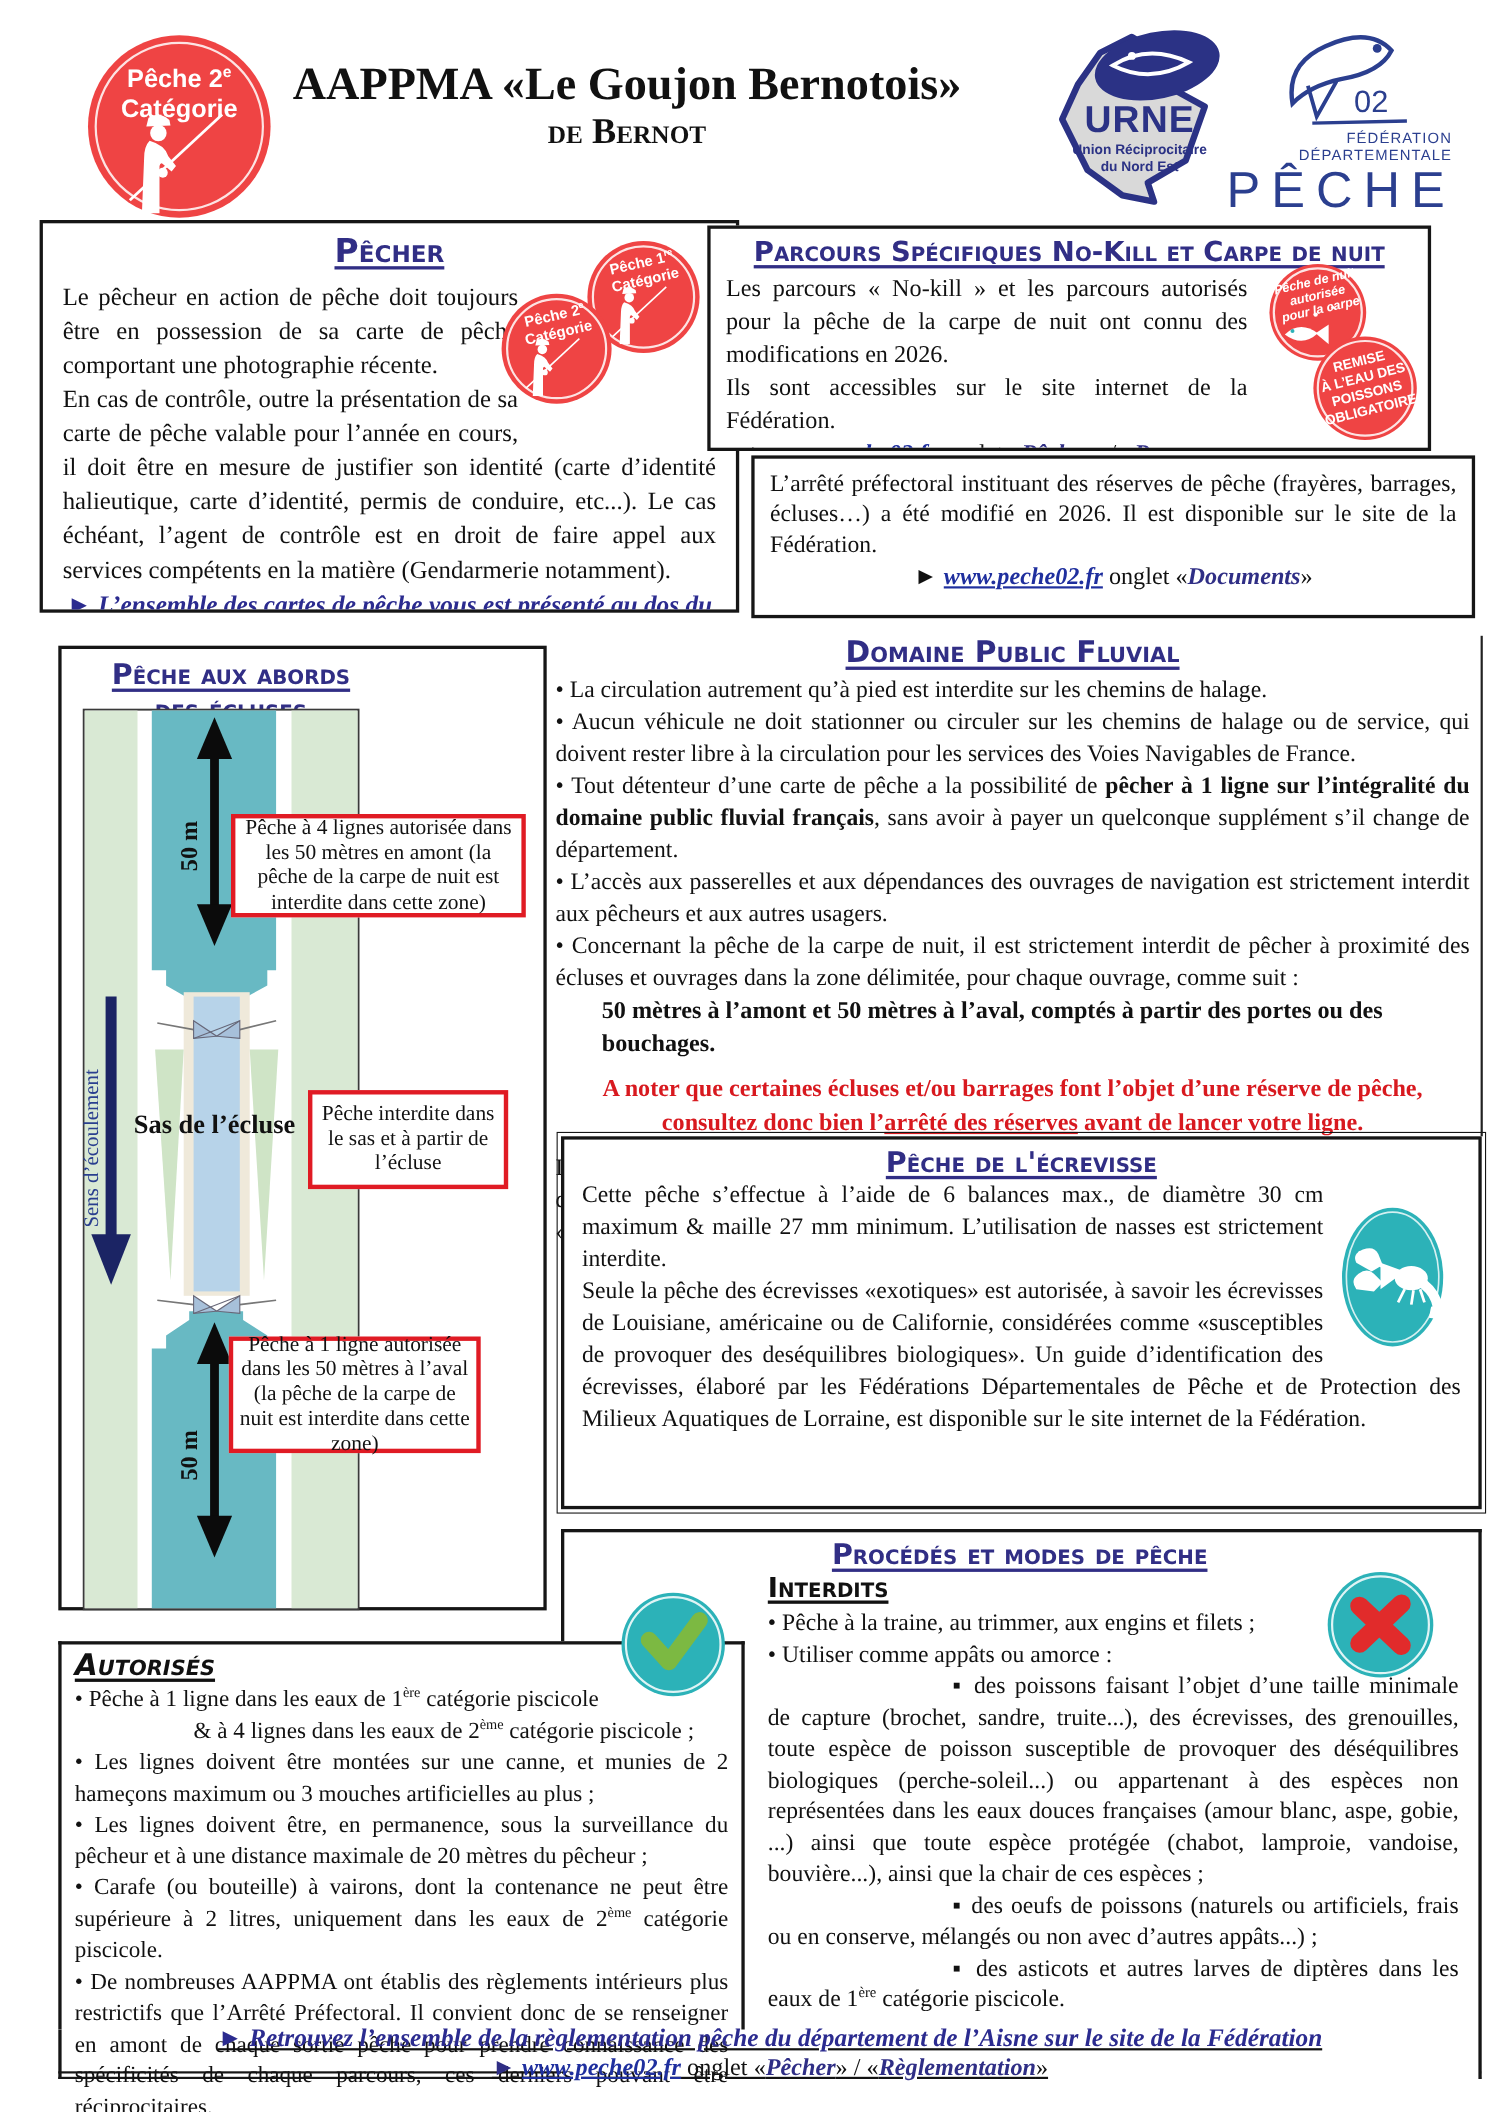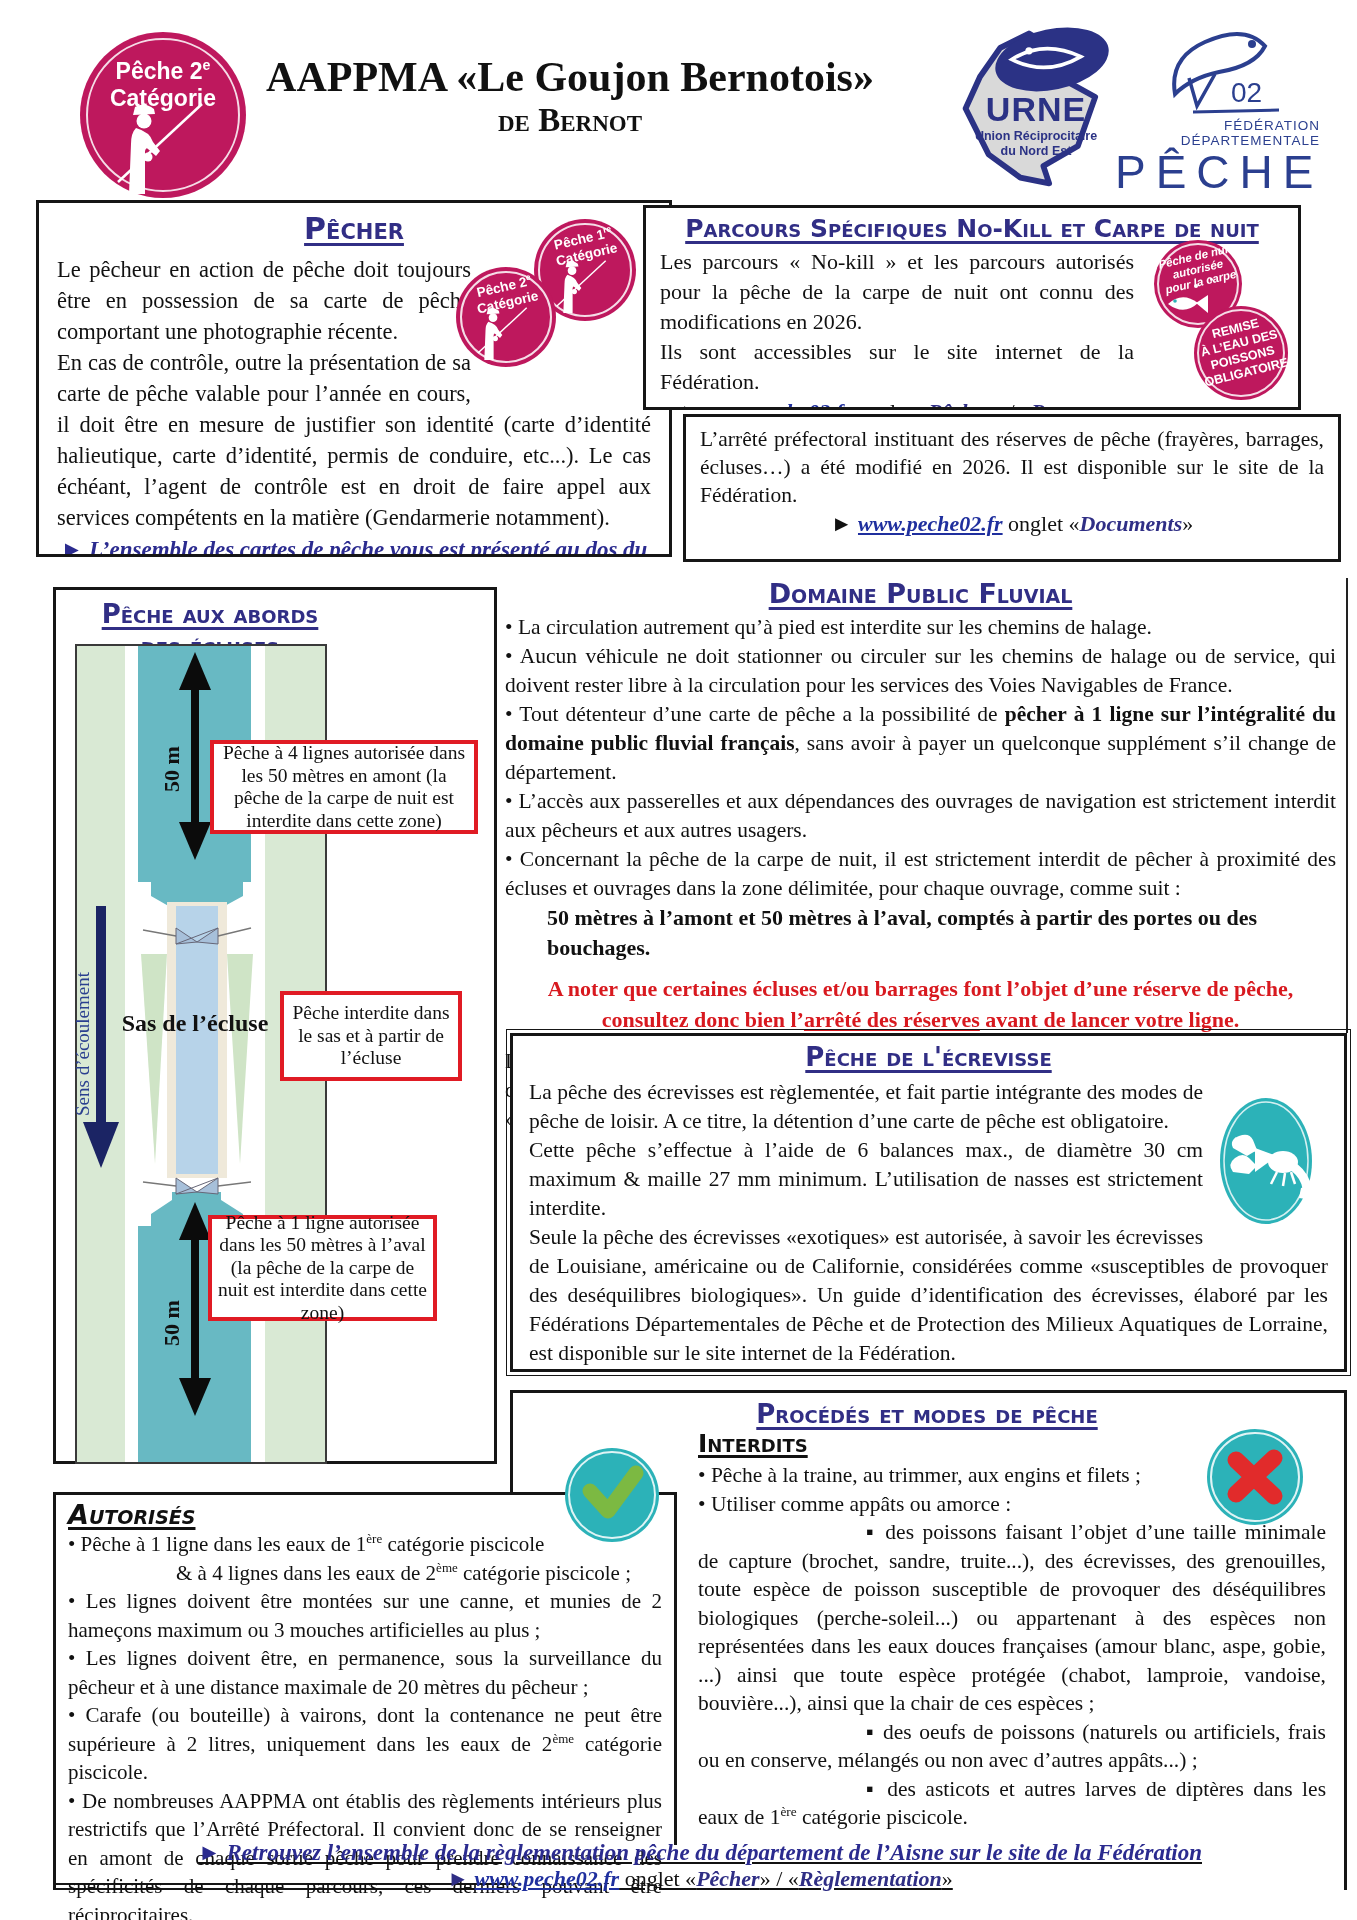--- a/index.html
+++ b/index.html
@@ -17,21 +17,21 @@
   .blue-note{color:#2b2b8f;font-weight:bold;font-style:italic;text-align:center;}
   .p-sup{vertical-align:super;font-size:0.62em;line-height:0;}
   .p-b{font-weight:bold;}
   .p-u{text-decoration:underline;}
   .p-url{color:#1f2f9e;font-weight:bold;font-style:italic;text-decoration:underline;}
   .p-em{color:#2f2e85;font-style:italic;font-weight:bold;}
   .red-note{color:#d8191f;font-weight:bold;text-align:center;font-size:22px;line-height:31px;}
   .red-box{position:absolute;background:#fff;border:4px solid #e01b24;box-sizing:border-box;
            display:flex;align-items:center;justify-content:center;text-align:center;
            font-size:19.5px;line-height:22.5px;padding:4px 6px;z-index:6;}
-  .t-badge{position:absolute;border-radius:50%;background:#be185d;color:#fff;z-index:8;}
+  .t-badge{position:absolute;border-radius:50%;background:#ef4444;color:#fff;z-index:8;}
   .t-badge .ring{position:absolute;border:2px solid rgba(255,255,255,.85);border-radius:50%;}
   .badge-text{position:absolute;width:100%;text-align:center;
               font-family:"Liberation Sans","DejaVu Sans",sans-serif;font-weight:bold;}
   .svgwrap svg{display:block;}
   .linkline{text-align:center;font-size:22px;line-height:30px;}
 </style>
 </head>
 <body>
 
 <svg width="0" height="0" style="position:absolute">
@@ -234,21 +234,20 @@
     <div class="body-text">• L’accès aux passerelles et aux dépendances des ouvrages de navigation est strictement interdit aux pêcheurs et aux autres usagers.</div>
     <div class="body-text">• Concernant la pêche de la carpe de nuit, il est strictement interdit de pêcher à proximité des écluses et ouvrages dans la zone délimitée, pour chaque ouvrage, comme suit :</div>
     <div style="font-size:22px;line-height:30px;font-weight:bold;padding-left:42px;">50 mètres à l’amont et 50 mètres à l’aval, comptés à partir des portes ou des bouchages.</div>
     <div class="red-note" style="margin-top:10px;"><span>A noter que certaines écluses et/ou barrages font l’objet d’une réserve de pêche, consultez donc bien l’</span><span class="p-u">arrêté des réserves</span><span> avant de lancer votre ligne.</span></div>
     <div class="body-text" style="margin-top:12px;"><span>L’arrêté préfectoral instituant des réserves de pêche (frayères, barrages, écluses…), jusqu’au 31 décembre 2027, est disponible sur le site de la Fédération </span><span class="p-url">www.peche02.fr</span><span> onglet «</span><span class="p-em">Documents</span><span>».</span></div>
   </div>
 
   <div class="box" style="left:510px;top:1033px;width:837px;height:339px;padding:6px 16px;outline:1.5px solid #161616;outline-offset:3px;overflow:hidden;">
     <div class="h-blue" style="font-size:26px;">Pêche de l'écrevisse</div>
     <div style="float:right;width:125px;height:160px;"></div>
-    <div class="body-text" style="margin-top:6px;">La pêche des écrevisses est règlementée, et fait partie intégrante des modes de pêche de loisir. A ce titre, la détention d’une carte de pêche est obligatoire.</div>
     <div class="body-text">Cette pêche s’effectue à l’aide de 6 balances max., de diamètre 30 cm maximum &amp; maille 27 mm minimum. L’utilisation de nasses est strictement interdite.</div>
     <div class="body-text">Seule la pêche des écrevisses «exotiques» est autorisée, à savoir les écrevisses de Louisiane, américaine ou de Californie, considérées comme «susceptibles de provoquer des deséquilibres biologiques». Un guide d’identification des écrevisses, élaboré par les Fédérations Départementales de Pêche et de Protection des Milieux Aquatiques de Lorraine, est disponible sur le site internet de la Fédération.</div>
     <div class="linkline" style="margin-top:2px;"></div>
 
     <svg class="abs" style="left:706px;top:60px;" width="94" height="130" viewBox="0 0 94 130">
       <ellipse cx="47" cy="65" rx="46" ry="63" fill="#2cb2b8"></ellipse>
       <ellipse cx="47" cy="65" rx="42" ry="59" fill="none" stroke="rgba(255,255,255,.8)" stroke-width="1.5"></ellipse>
       <g transform="translate(12,38)">
         <path d="M2,14 Q-2,6 8,2 Q18,-2 22,6 L26,16 L16,22 Z" fill="#fff"></path>
         <path d="M2,38 Q-4,30 4,24 Q12,18 18,24 L26,32 L18,40 Z" fill="#fff"></path>

